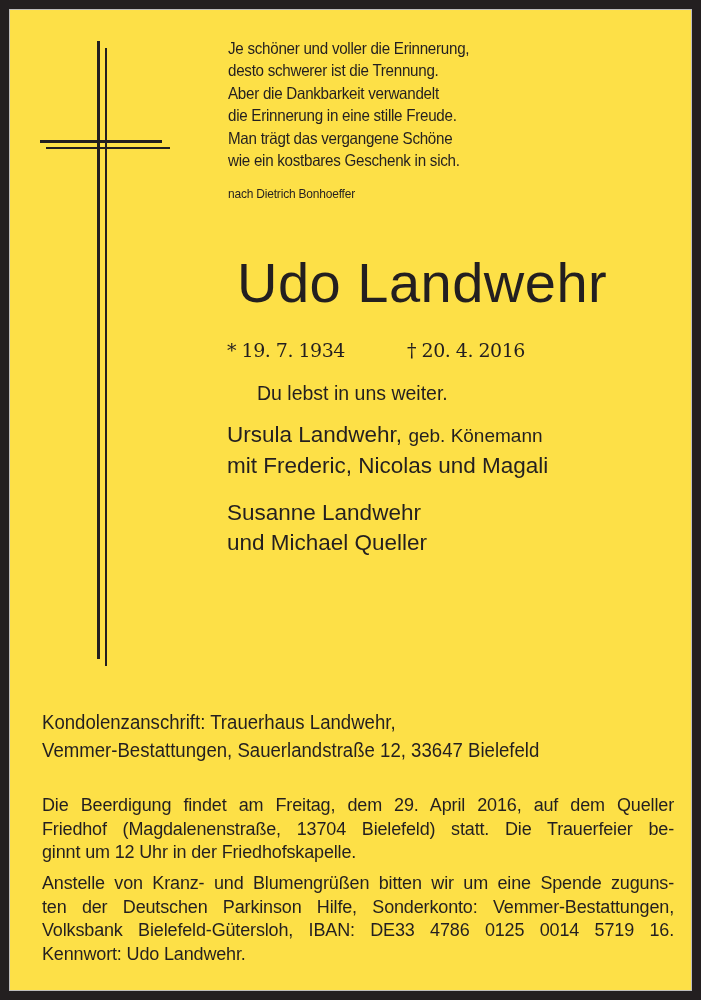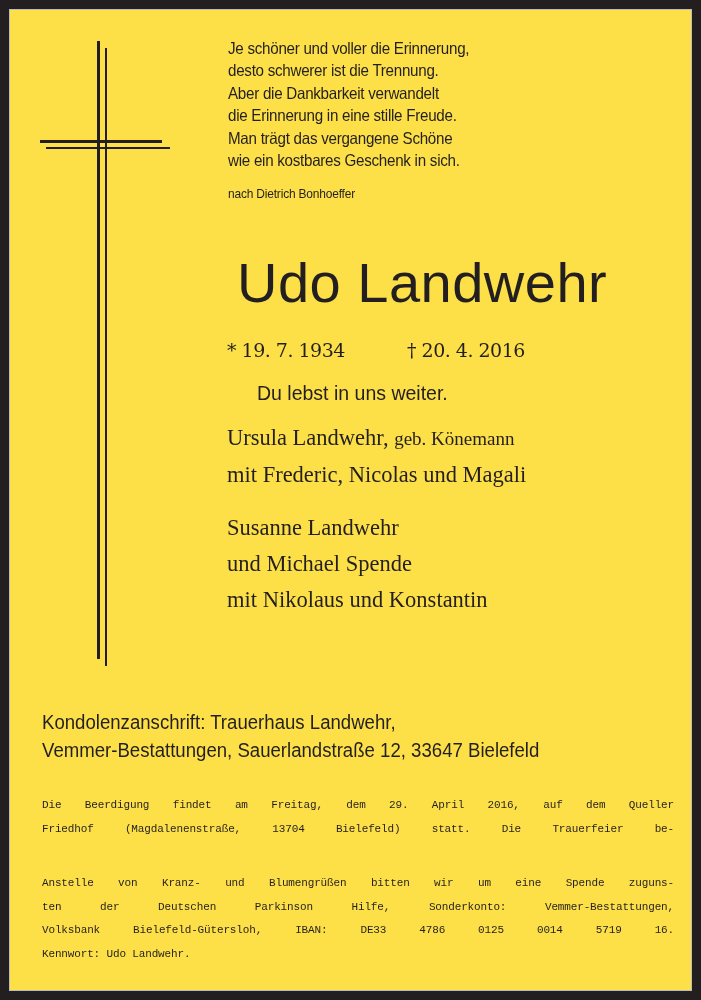--- a/index.html
+++ b/index.html
@@ -23,30 +23,30 @@
   }
   .name {
     position: absolute; left: 224px; top: 240px; font-size: 56px; line-height: 60px;
     font-weight: normal; letter-spacing: 0.5px; margin: 12px; white-space: nowrap;
   }
   .dates { position: absolute; top: 314px; font-size: 19px; white-space: nowrap; font-family: "DejaVu Serif", serif; letter-spacing: -0.5px; margin-top: 24px;}
   .birth { left: 226px; }
   .death { left: 406px; }
   .motto { position: absolute; left: 226px; top: 381px; font-size: 19.5px; white-space: nowrap; }
   .family { position: absolute; left: 226px; top: 419px; white-space: nowrap; }
-  .fam-line { display: block; font-size: 22.5px; line-height: 36px; font-family: Liberation Serif, serif; }
+  .fam-line { display: block; font-size: 22.5px; line-height: 30px; }
   .fam-line.gap2 { margin-top: 17px; }
   .small { font-size: 19px; }
   .address {
     position: absolute; left: 41px; top: 707px; font-size: 20px; line-height: 28px; white-space: nowrap;
     transform: scaleX(0.93); transform-origin: left top;
   }
   .para {
-    position: absolute; left: 41px; width: 642px; font-size: 11px; line-height: 23.6px;
-    text-align: justify; letter-spacing: -0.15px; font-family: Liberation Mono, monospace;
+    position: absolute; left: 41px; width: 642px; font-size: 18px; line-height: 23.6px;
+    text-align: justify; letter-spacing: -0.15px;
   }
   .para1 { top: 793px; }
   .para2 { top: 871px; }
   .pline { display: block; text-align-last: justify; white-space: nowrap; }
   .pline.last { text-align-last: left; }
 </style>
 </head>
 <body>
 
 <div class="paper">
@@ -71,32 +71,32 @@
   <h1 class="name" style="left:215px; top:231px;">Udo Landwehr</h1>
   <div class="dates birth" style="left:217px; top:305px;">* 19. 7. 1934</div>
   <div class="dates death" style="left:397px; top:305px;">† 20. 4. 2016</div>
 
   <div class="motto" style="left:217px; top:372px;margin-left:30px;">Du lebst in uns weiter.</div>
 
   <div class="family" style="left:217px; top:410px;">
     <span class="fam-line"><span>Ursula Landwehr,</span> <span class="small">geb. Könemann</span></span>
     <span class="fam-line">mit Frederic, Nicolas und Magali</span>
     <span class="fam-line gap2">Susanne Landwehr</span>
-    <span class="fam-line">und Michael Spende</span>
-    <span class="fam-line">mit Nikolaus und Konstantin</span>
+    <span class="fam-line">und Michael Queller</span>
   </div>
 
   <div class="address" style="left:32px; top:698px;">
     <span style="display:block">Kondolenzanschrift: Trauerhaus Landwehr,</span>
     <span style="display:block">Vemmer-Bestattungen, Sauerlandstraße 12, 33647 Bielefeld</span>
   </div>
 
   <div class="para para1" style="left:32px; top:784px; width:632px;">
     <span class="pline">Die Beerdigung findet am Freitag, dem 29. April 2016, auf dem Queller</span>
     <span class="pline">Friedhof (Magdalenenstraße, 13704 Bielefeld) statt. Die Trauerfeier be-</span>
+    <span class="pline last">ginnt um 12 Uhr in der Friedhofskapelle.</span>
   </div>
 
   <div class="para para2" style="left:32px; top:862px; width:632px;">
     <span class="pline">Anstelle von Kranz- und Blumengrüßen bitten wir um eine Spende zuguns-</span>
     <span class="pline">ten der Deutschen Parkinson Hilfe, Sonderkonto: Vemmer-Bestattungen,</span>
     <span class="pline">Volksbank Bielefeld-Gütersloh, IBAN: DE33 4786 0125 0014 5719 16.</span>
     <span class="pline last">Kennwort: Udo Landwehr.</span>
   </div>
 
 </div>

